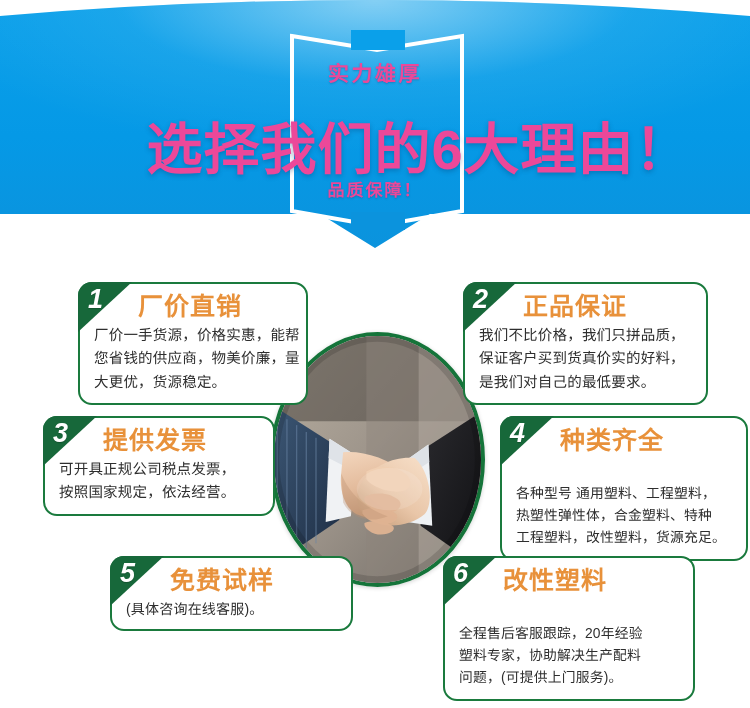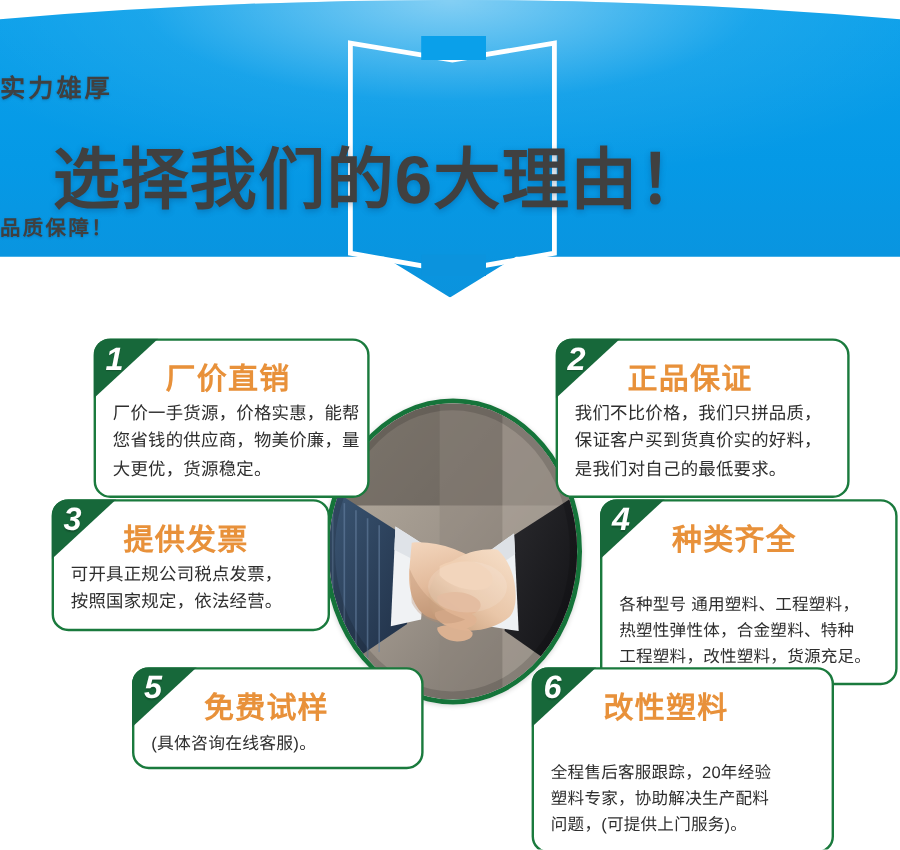--- a/index.html
+++ b/index.html
@@ -18,22 +18,22 @@
     overflow:hidden;
   }
   #banner-bg { position:absolute; inset:0; width:750px; height:248px; display:block; }
 
   #banner-frame {
     position:absolute; left:289px; top:30px; width:176px; height:200px;
   }
   #banner-frame svg { display:block; width:176px; height:200px; }
 
   .banner-txt {
-    position:absolute; width:100%; text-align:left;
-    color:#404040; font-weight:bold; white-space:nowrap;
+    position:absolute; width:100%; text-align:center;
+    color:#ec4899; font-weight:bold; white-space:nowrap;
     text-shadow:0 1px 2px rgba(0,60,110,.30);
   }
   #banner-eyebrow {
     top:57px; font-size:21px; letter-spacing:2.5px;
   }
   #banner-title {
     top:104px; font-size:56px; letter-spacing:1px;
     text-shadow:0 2px 5px rgba(0,55,105,.33);
     margin-left:44px;
   }
@@ -59,21 +59,21 @@
   #hero-circle svg { display:block; width:100%; height:100%; }
 
   
   .card {
     position:absolute;
     border:2px solid #1a7a3d;
     border-radius:14px;
     background:#ffffff;
     z-index:8;
   }
-  .card-inner { position:relative; padding:16px 12px 9px 14px; }
+  .card-inner { position:relative; padding:6px 12px 9px 14px; }
 
   .corner { position:absolute; left:-2px; top:-2px; width:56px; height:52px;
             overflow:hidden; border-top-left-radius:14px; pointer-events:none; }
   .corner svg { display:block; }
   .num {
     position:absolute; left:8px; top:2px;
     font-size:27px; font-weight:bold; color:#ffffff;
     font-style:italic; line-height:1; z-index:3;
     text-shadow:0 1px 1px rgba(0,0,0,.2);
   }

